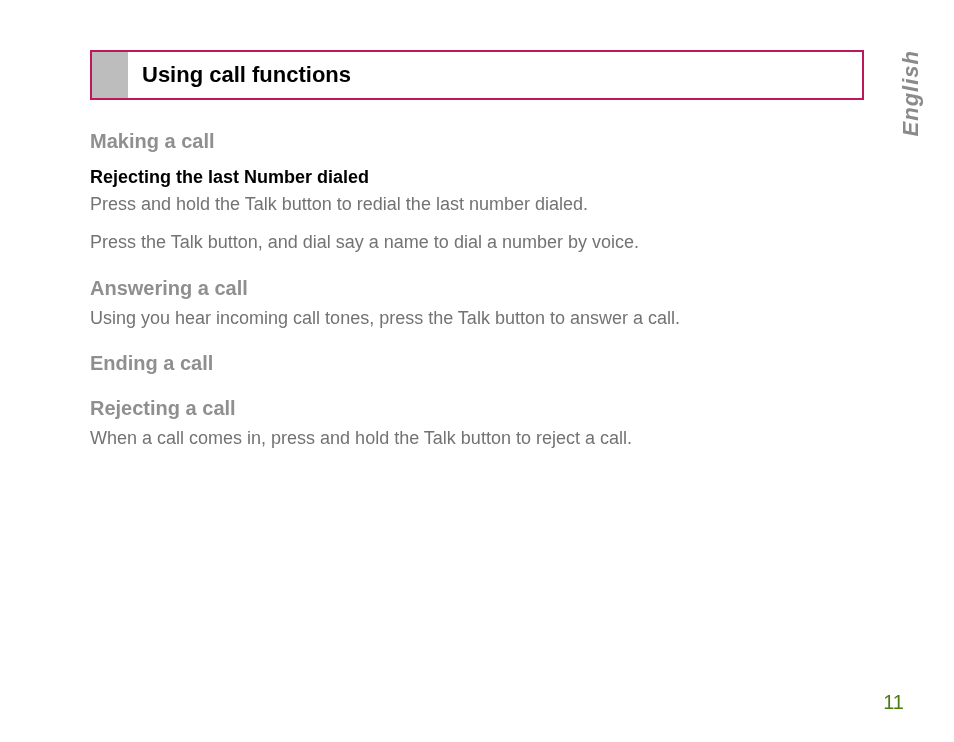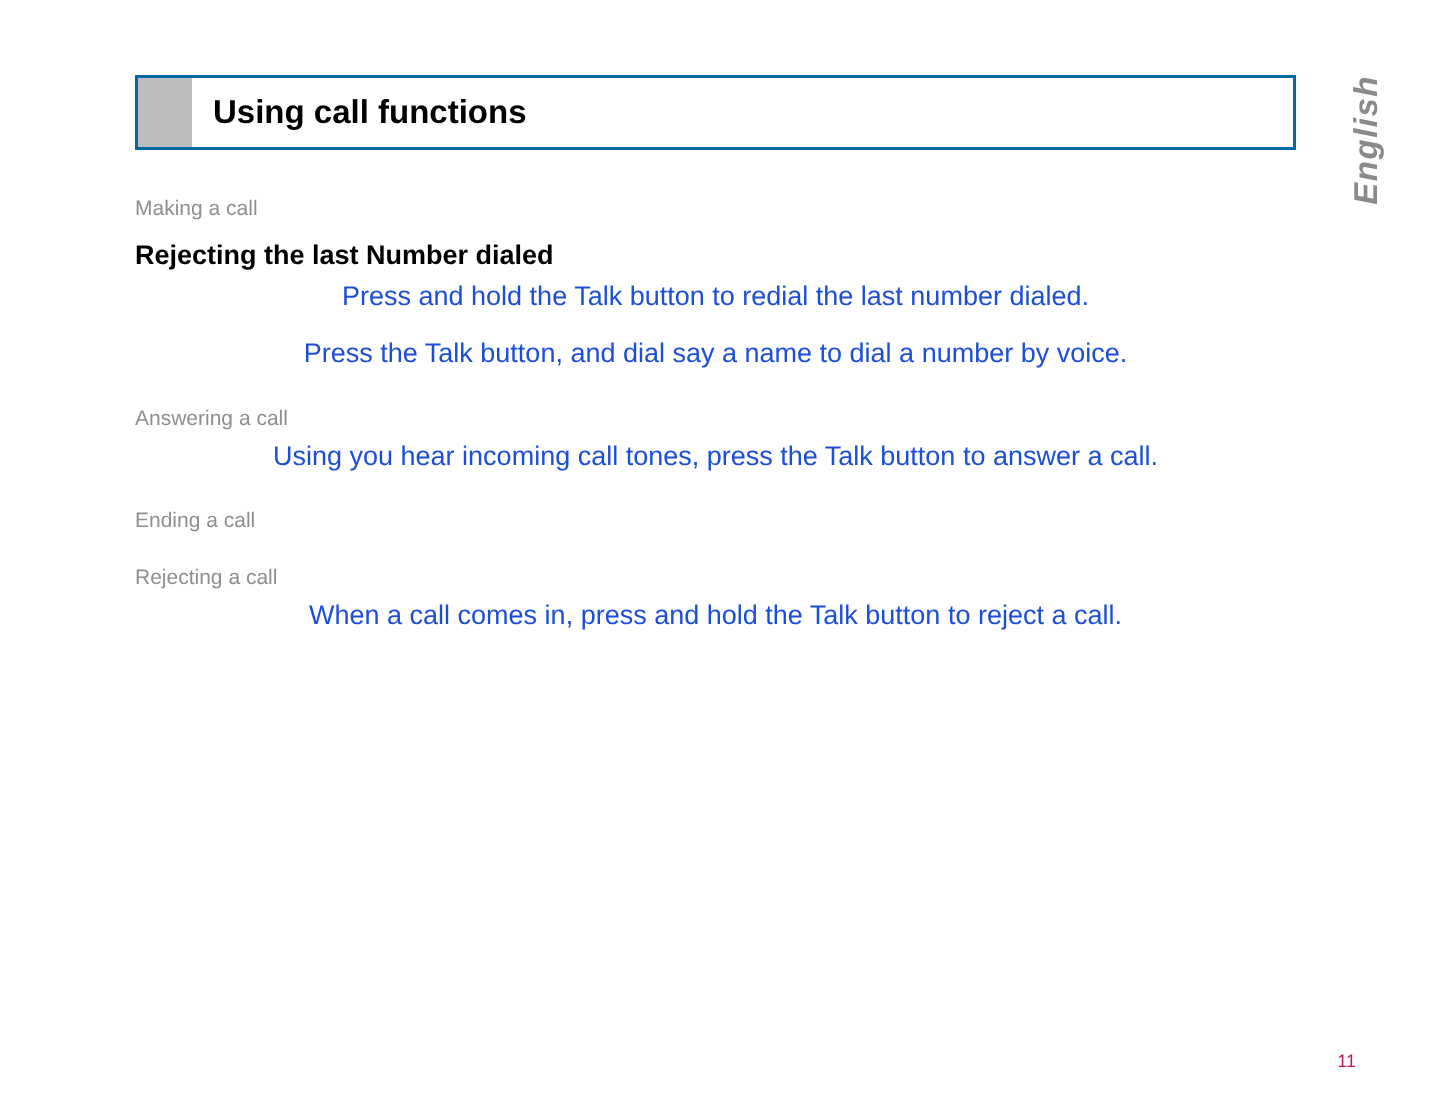--- a/index.html
+++ b/index.html
@@ -16,72 +16,71 @@
   .page {
     box-sizing: border-box;
     padding: 50px 90px 40px 90px;
     width: 100%;
     height: 100%;
     position: relative;
   }
   .section-title-wrap {
     display: flex;
     align-items: stretch;
-    border: 2px solid #0369a1;
+    border: 2px solid #be185d;
     margin-bottom: 30px;
   }
   .section-title-wrap .tab {
     width: 36px;
     background: #bdbdbd;
   }
   .section-title-wrap .title {
     flex: 1;
     padding: 10px 14px;
     font-size: 22px;
     font-weight: bold;
     color: #000;
   }
   h2.sub {
-    font-size: 14px;
-    font-weight: normal;
+    font-size: 20px;
+    font-weight: bold;
     color: #8f8f8f;
     margin: 22px 0 6px 0;
   }
   h3.minor {
     font-size: 18px;
     font-weight: bold;
     color: #000;
     margin: 14px 0 2px 0;
   }
   p.body {
     font-size: 18px;
     line-height: 1.35;
-    color: #1d4ed8;
+    color: #737373;
     margin: 4px 0 14px 0;
-    text-align: center;
   }
   .lang-tab {
     position: absolute;
     top: 50px;
     right: 30px;
     writing-mode: vertical-rl;
     text-orientation: mixed;
     font-size: 22px;
     font-weight: bold;
     font-style: italic;
     color: #8a8a8a;
     letter-spacing: 1px;
     transform: rotate(180deg);
   }
   .page-number {
     position: absolute;
     bottom: 28px;
     right: 50px;
-    font-size: 12px;
-    color: #be185d;
+    font-size: 20px;
+    color: #4d7c0f;
   }
 </style>
 </head>
 <body>
 
 <div class="page">
 
   <div class="lang-tab">English</div>
 
   <div class="section-title-wrap">

